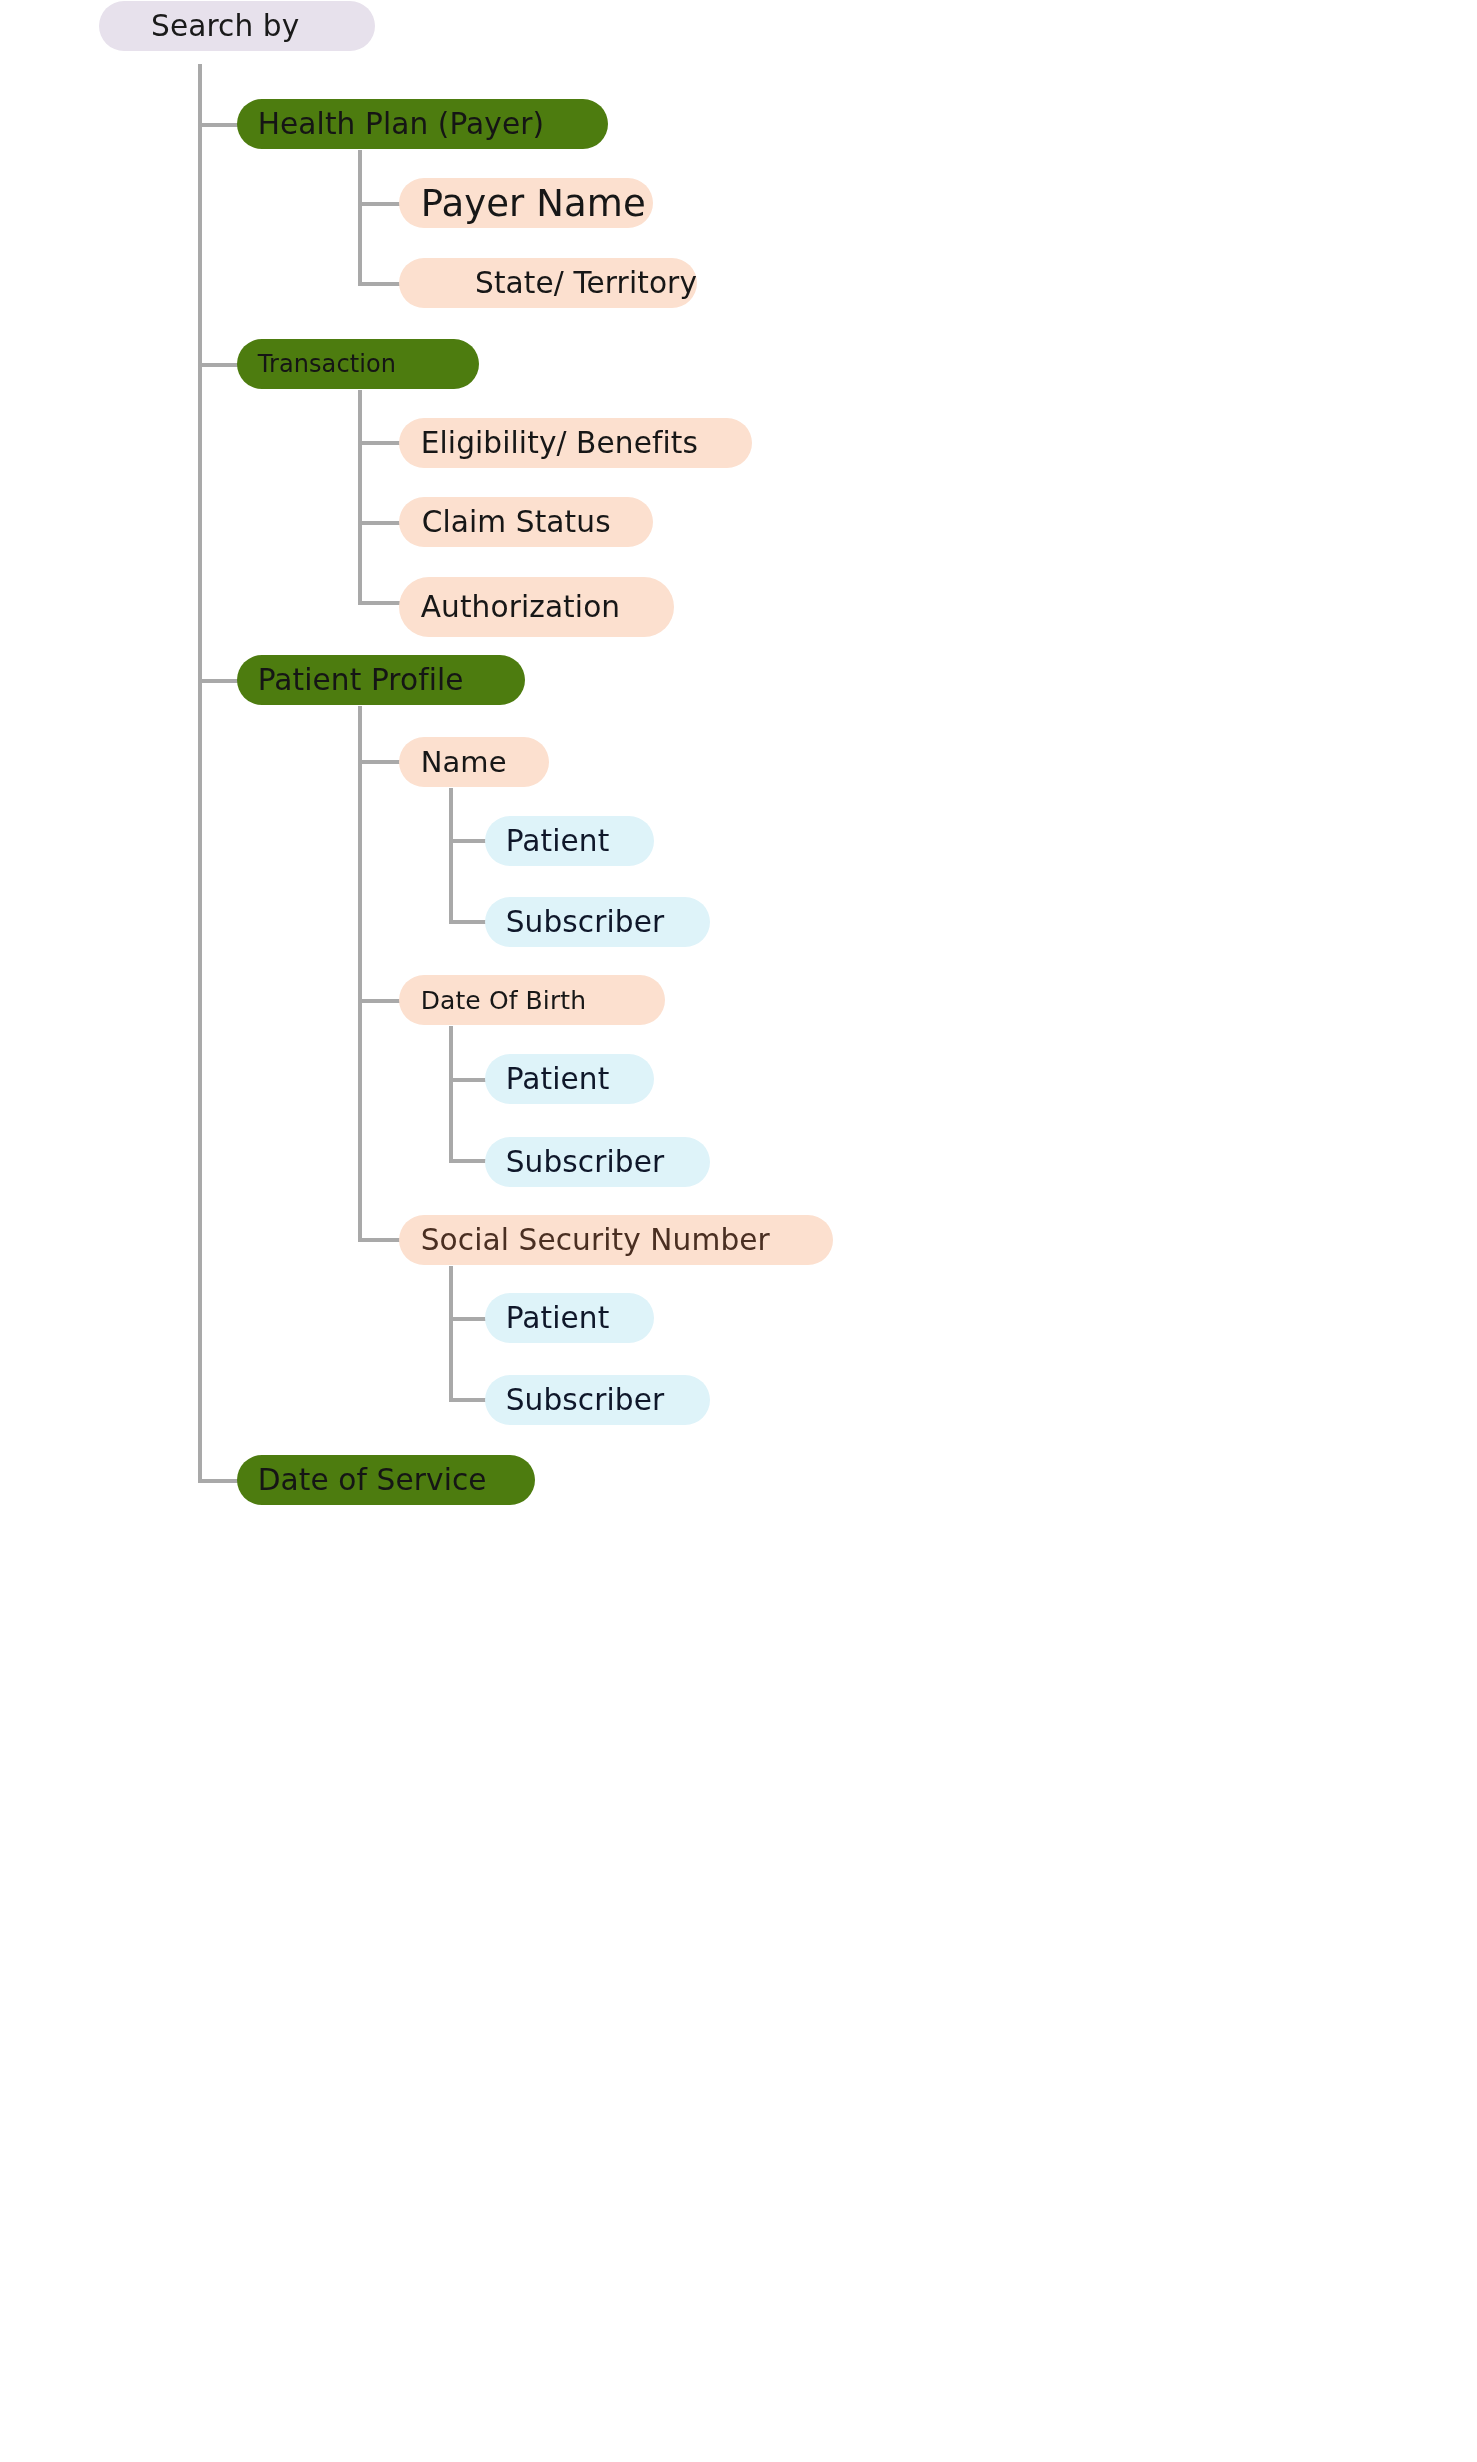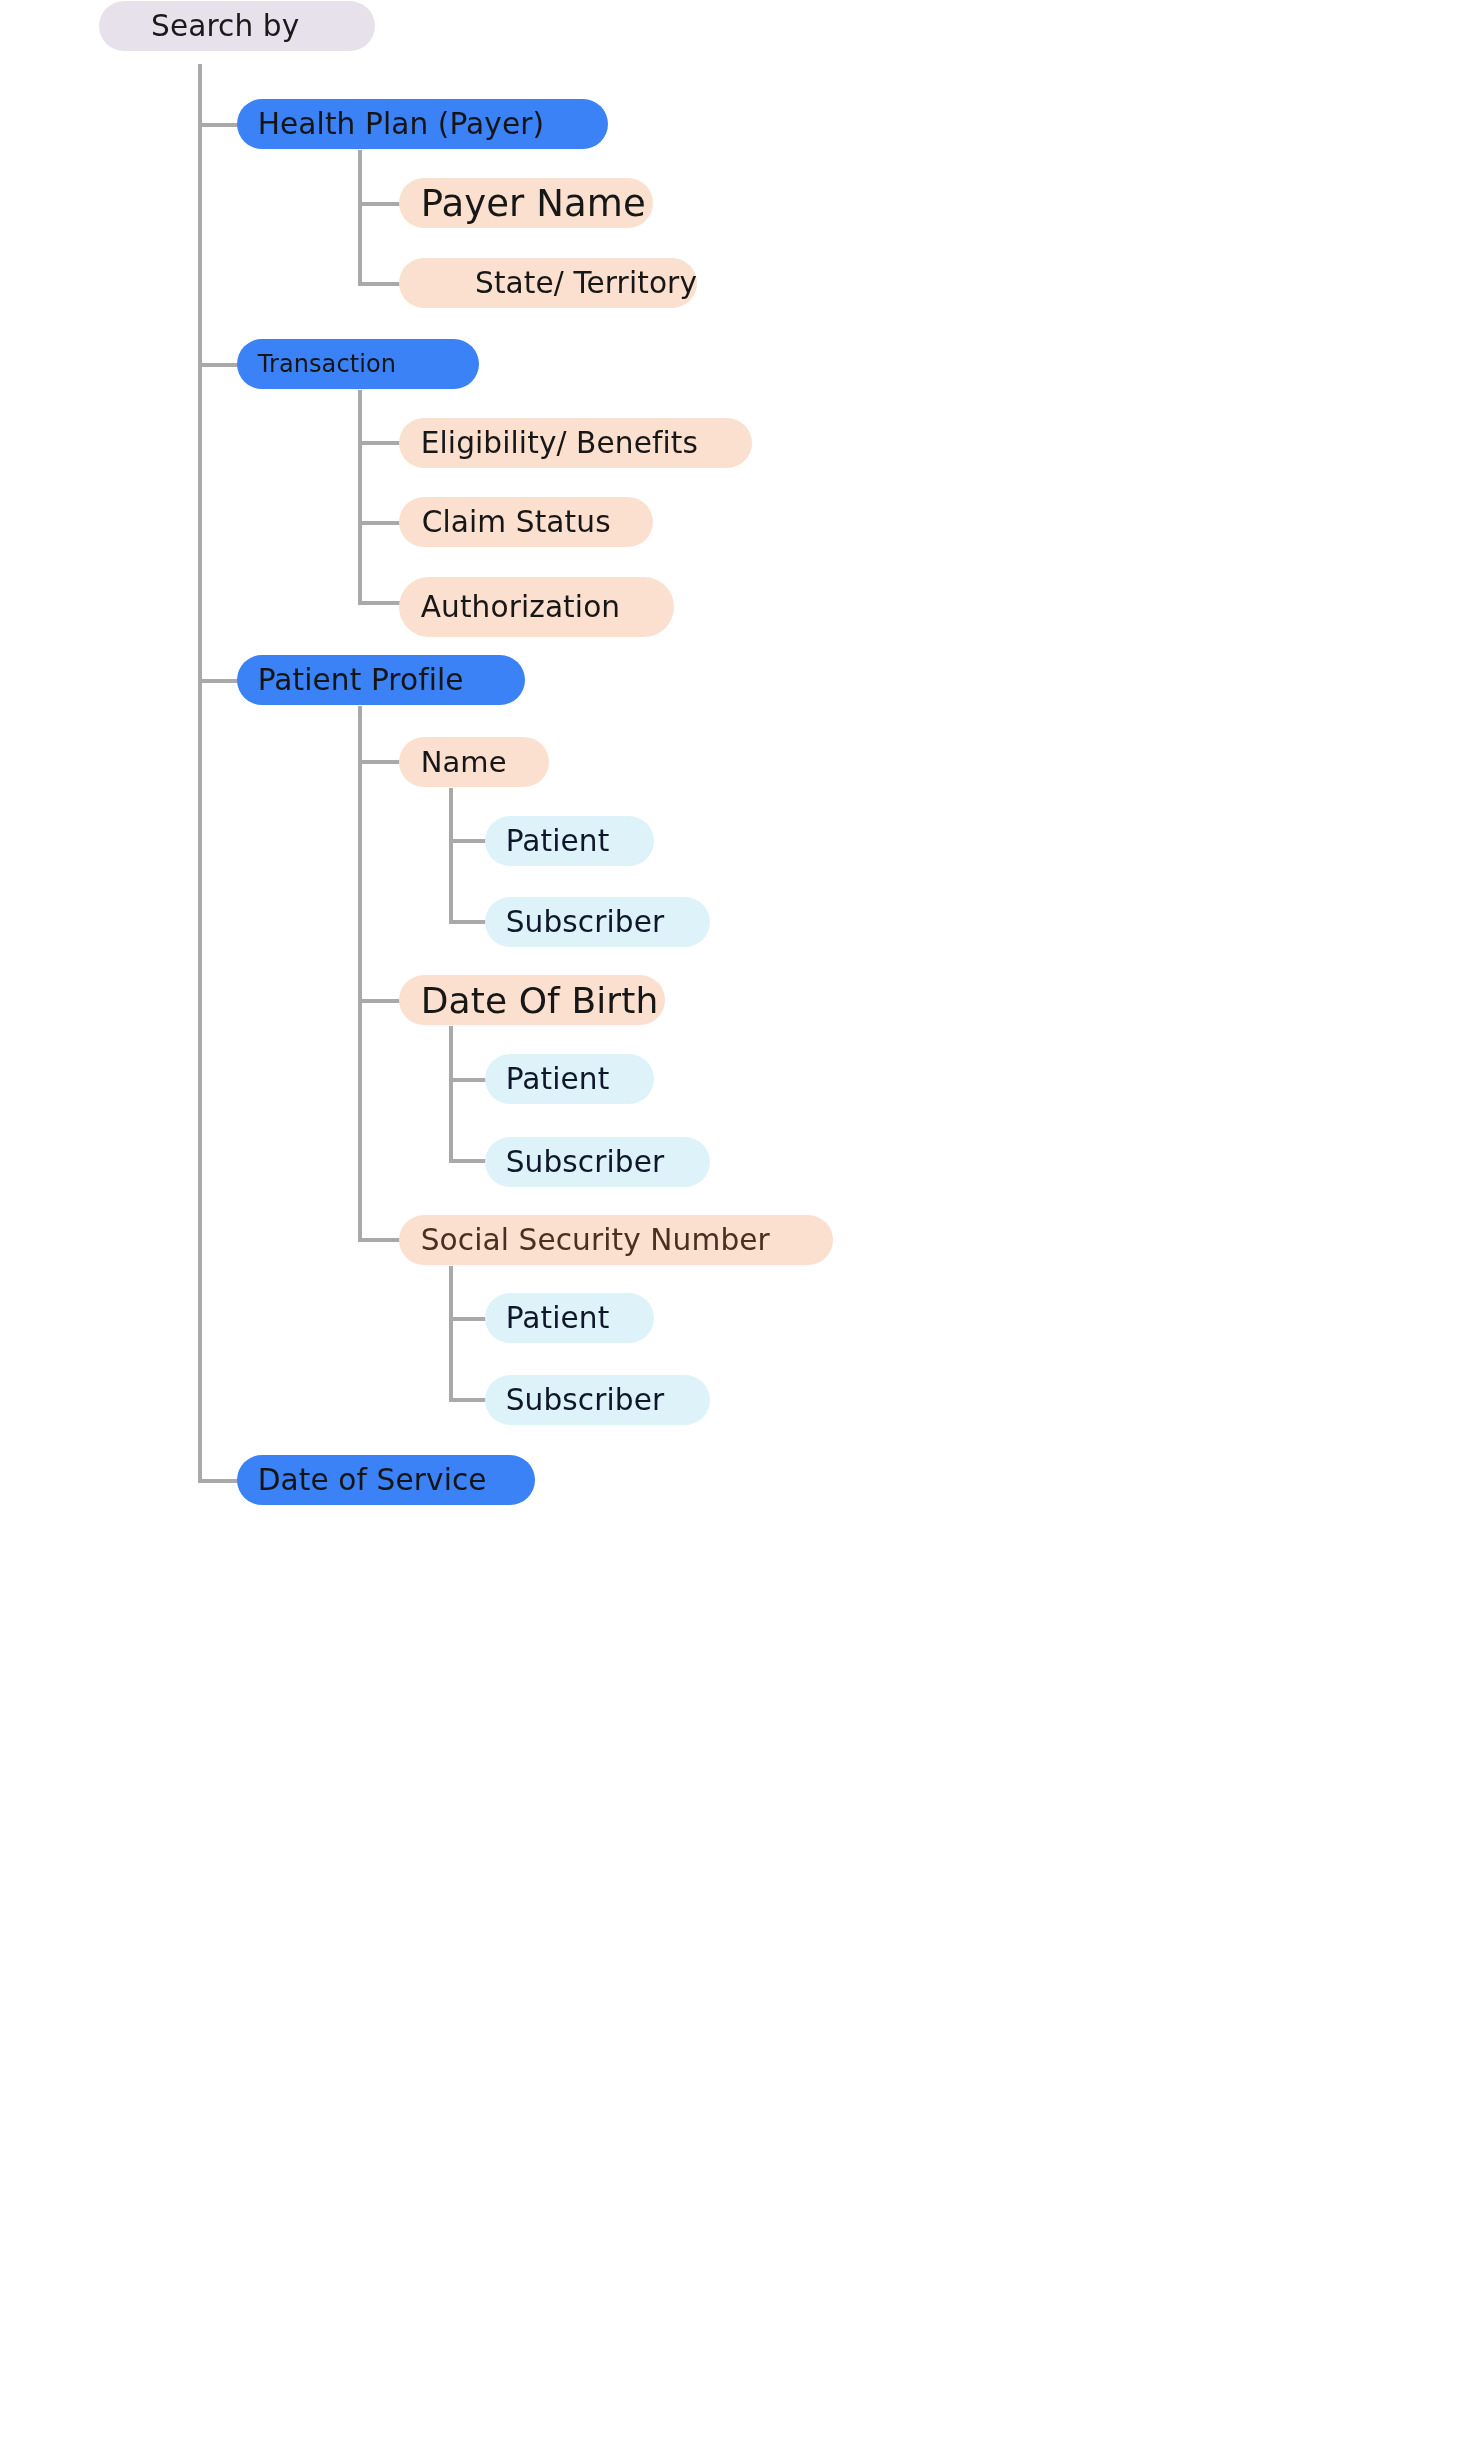--- a/index.html
+++ b/index.html
@@ -14,21 +14,21 @@
   .pill{
     position:absolute;
     display:flex;align-items:center;
     box-sizing:border-box;
     border-radius:984px;
     white-space:nowrap;
     letter-spacing:0.1px;
   }
   
   .lvl-root{ background:#e7e1ec; color:#1a1a1a; }
-  .lvl-1   { background:#3b82f6; color:#151515; }
+  .lvl-1   { background:#4d7c0f; color:#151515; }
   .lvl-2   { background:#fce0cf; color:#171717; }
   .lvl-2.ssn{ color:#4a2f22; }
   .lvl-3   { background:#def3f9; color:#0f172a; }
 
   
   .vline{position:absolute;width:3.9px;background:#a9a9a9;border-radius:0;}
   .hline{position:absolute;height:3.9px;background:#a9a9a9;border-radius:0;}
 </style>
 </head>
 <body>
@@ -110,21 +110,21 @@
   </div>
 
   <div class="pill lvl-3" style="left:485px;top:816px;width:169px;height:50px;padding-left:20.7px;font-size:29.6px;">
     <span>Patient</span>
   </div>
 
   <div class="pill lvl-3" style="left:485px;top:897px;width:225px;height:50px;padding-left:20.7px;font-size:29.6px;">
     <span>Subscriber</span>
   </div>
 
-  <div class="pill lvl-2" style="left:399px;top:975px;width:266px;height:50px;padding-left:21.7px;font-size:36px;">
+  <div class="pill lvl-2" style="left:399px;top:975px;width:266px;height:50px;padding-left:21.7px;font-size:25px;">
     <span>Date Of Birth</span>
   </div>
 
   <div class="pill lvl-3" style="left:485px;top:1054px;width:169px;height:50px;padding-left:20.7px;font-size:29.6px;">
     <span>Patient</span>
   </div>
 
   <div class="pill lvl-3" style="left:485px;top:1137px;width:225px;height:50px;padding-left:20.7px;font-size:29.6px;">
     <span>Subscriber</span>
   </div>

